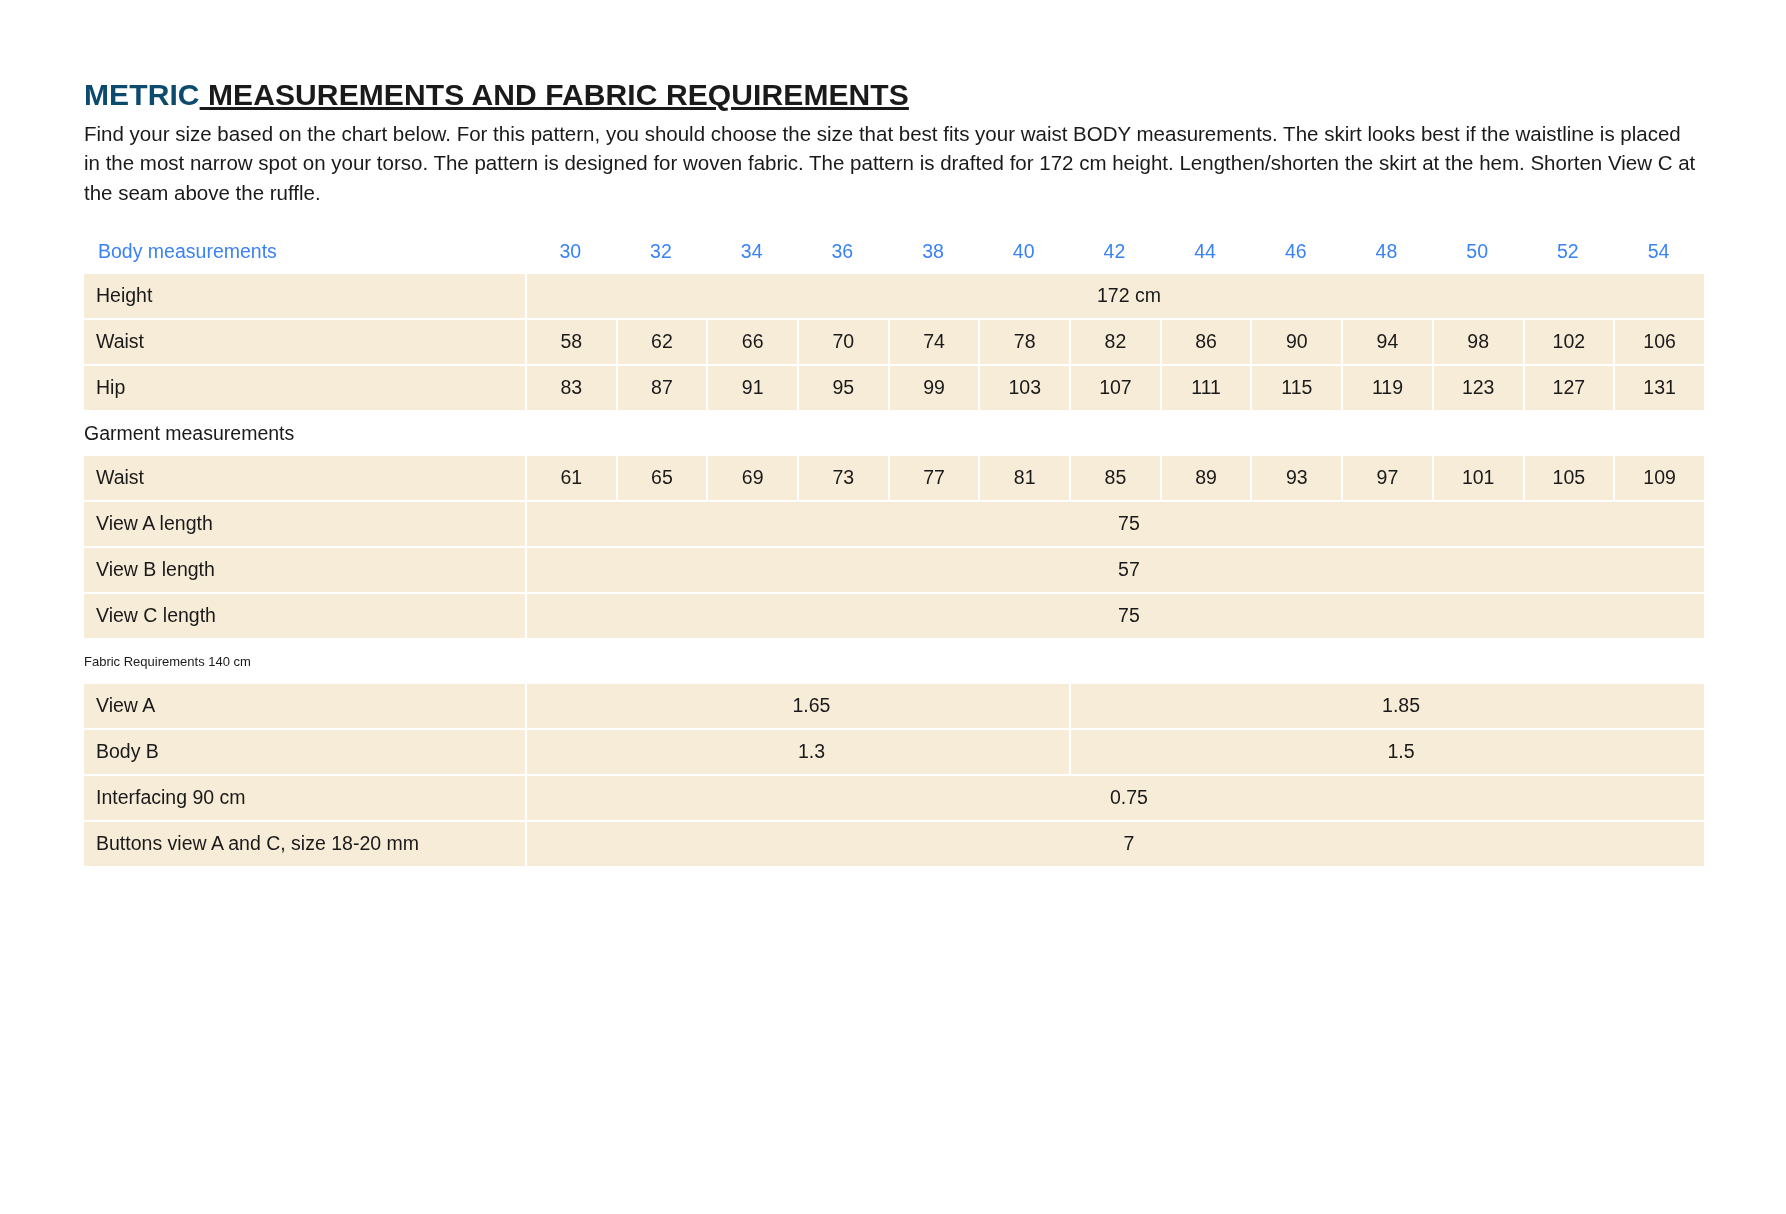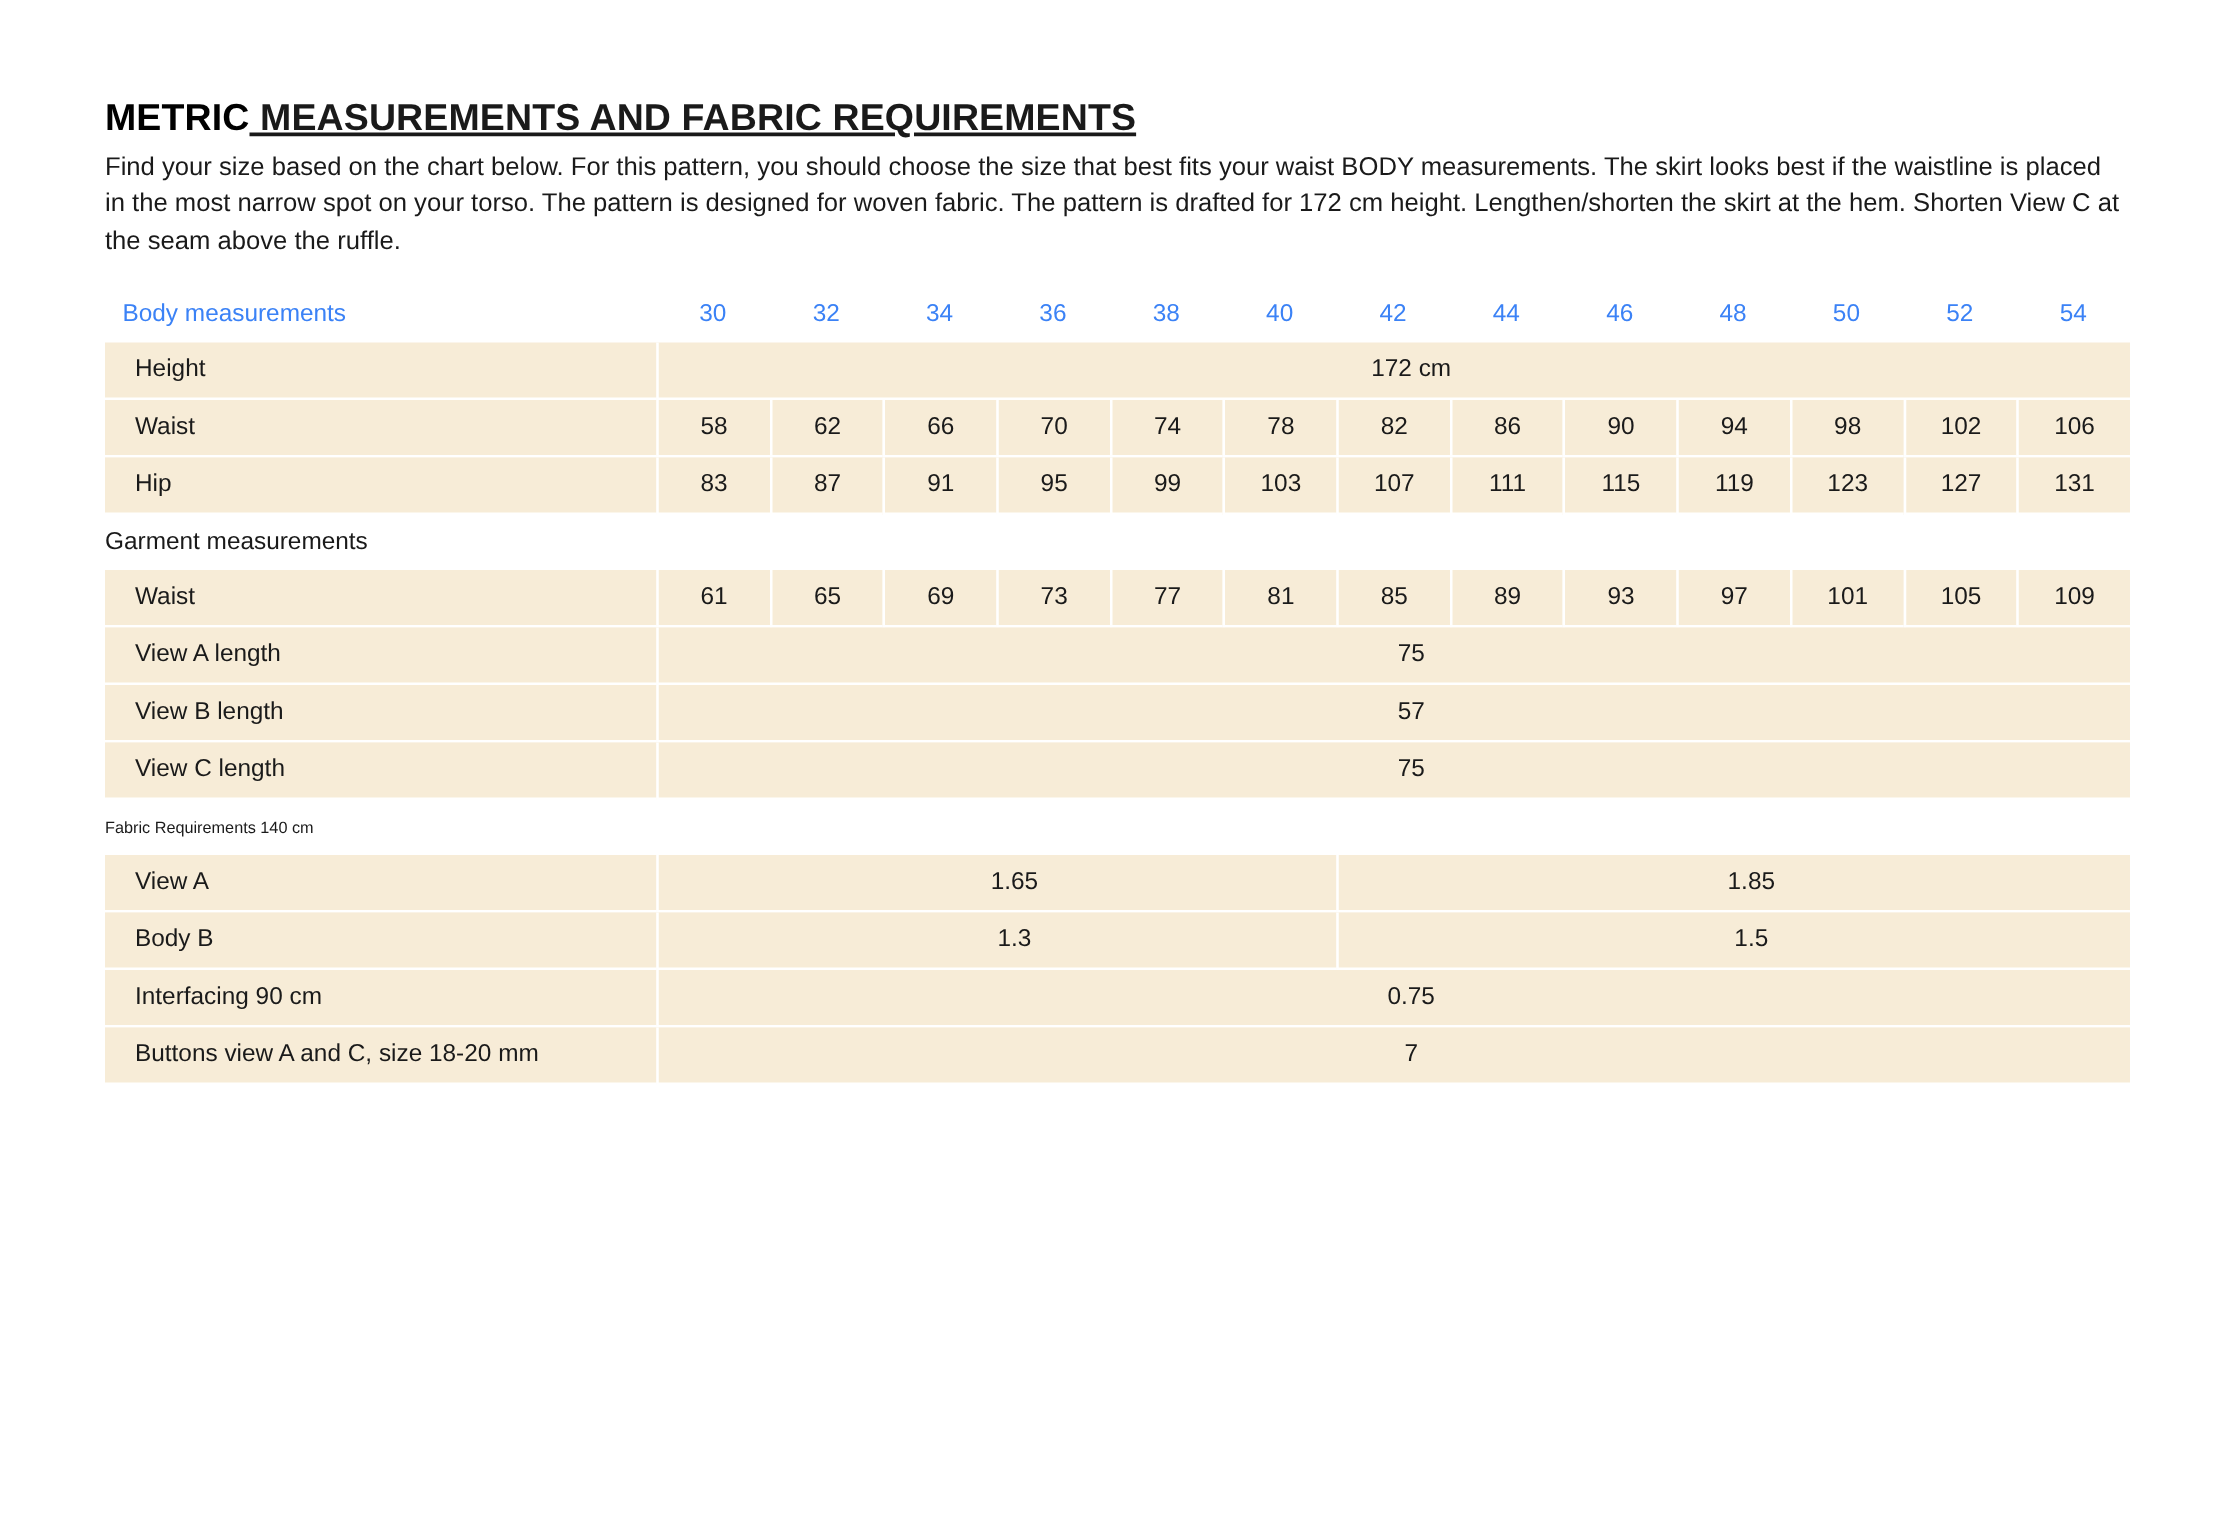--- a/index.html
+++ b/index.html
@@ -19,21 +19,21 @@
     padding: 78px 84px 0 84px;
   }
   .title {
     font-size: 30px;
     font-weight: bold;
     letter-spacing: 0.1px;
     margin: 0 0 6px 0;
     line-height: 1.15;
   }
   .title .metric {
-    color: #000000;
+    color: #0c4a6e;
   }
   .title .rest {
     color: #1a1a1a;
     text-decoration: underline;
   }
   .intro {
     font-size: 20.5px;
     line-height: 1.45;
     color: #1a1a1a;
     margin: 0 0 22px 0;
@@ -86,21 +86,21 @@
     padding-left: 10px;
     background: #ffffff;
   }
   tr.band td {
     background: #f7ecd7;
     text-align: center;
     border-bottom: 2px solid #ffffff;
   }
   tr.band td.lab {
     text-align: left;
-    padding-left: 24px;
+    padding-left: 12px;
     font-size: 19.5px;
     margin-left: 37px;
   }
   tr.band td.cell {
     border-left: 2px solid #ffffff;
     font-size: 19.5px;
   }
   tr.band td.span {
     border-left: 2px solid #ffffff;
     font-size: 19.5px;

